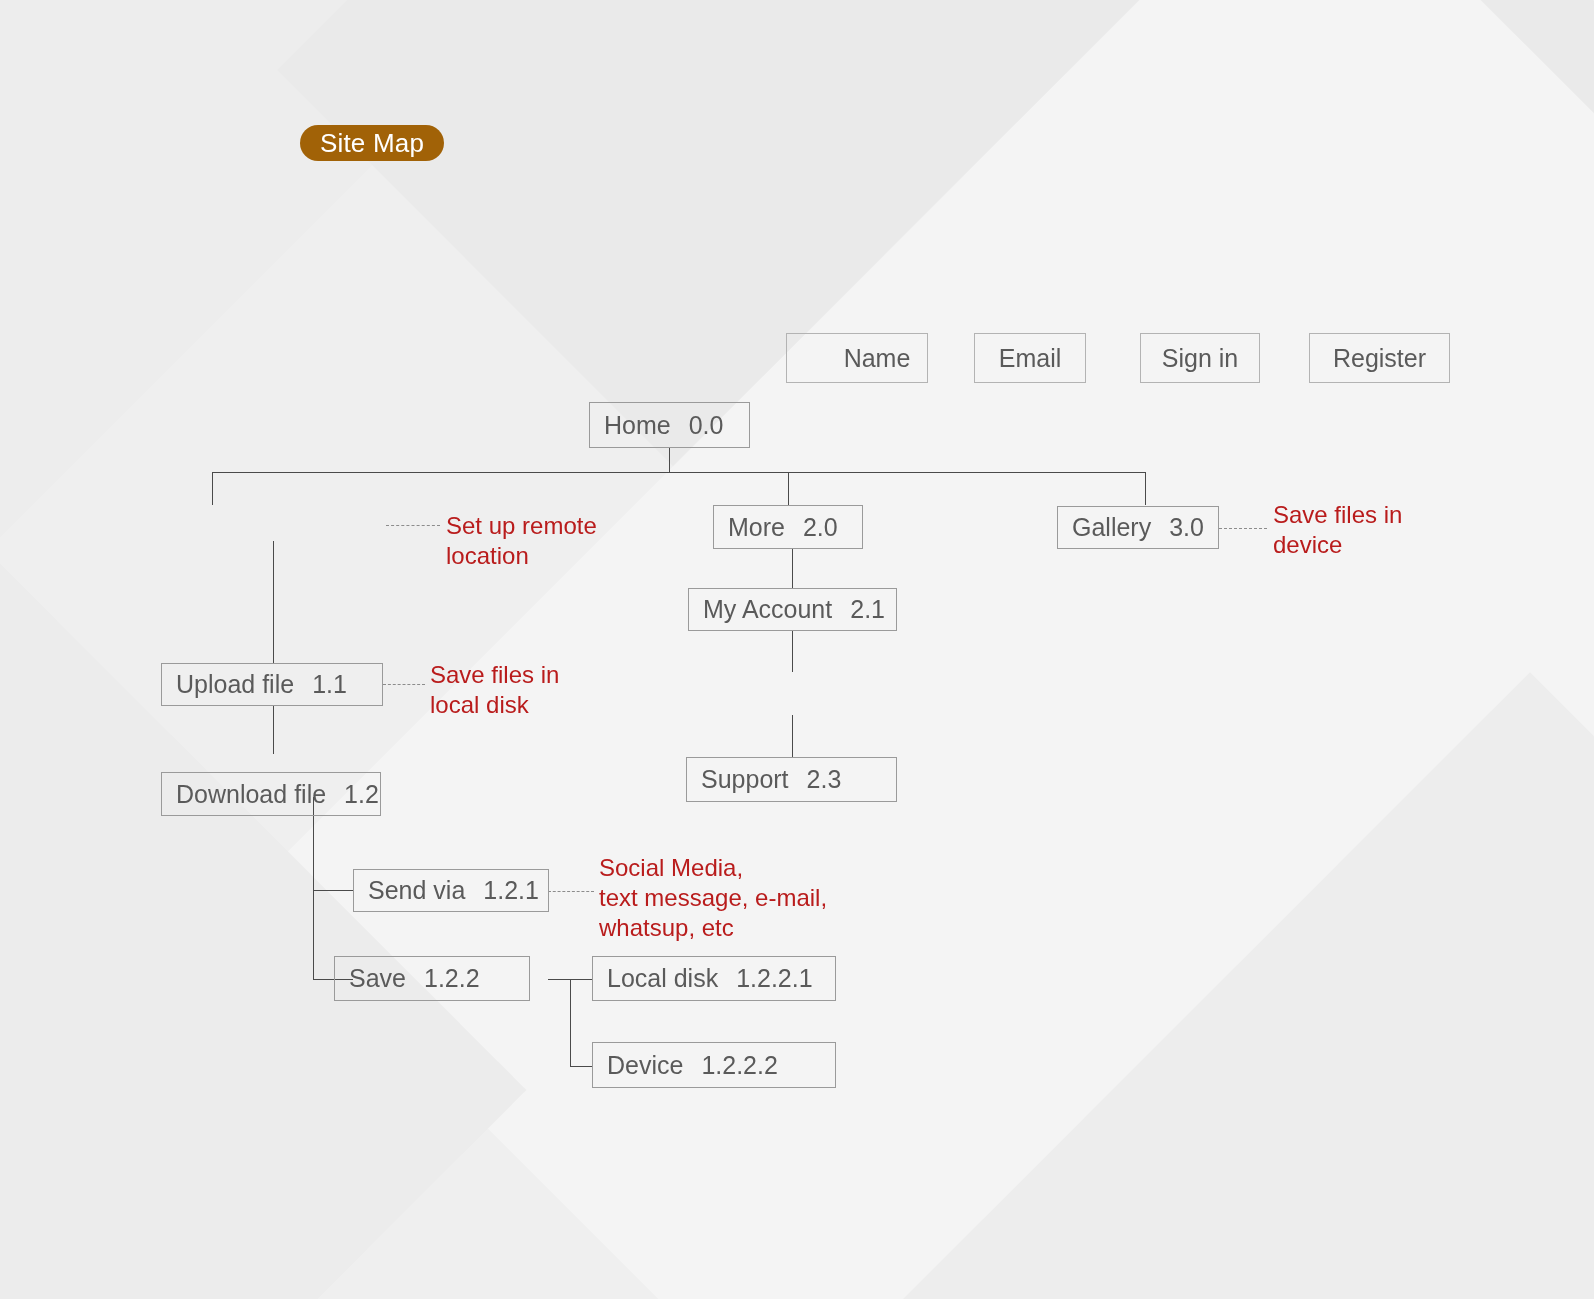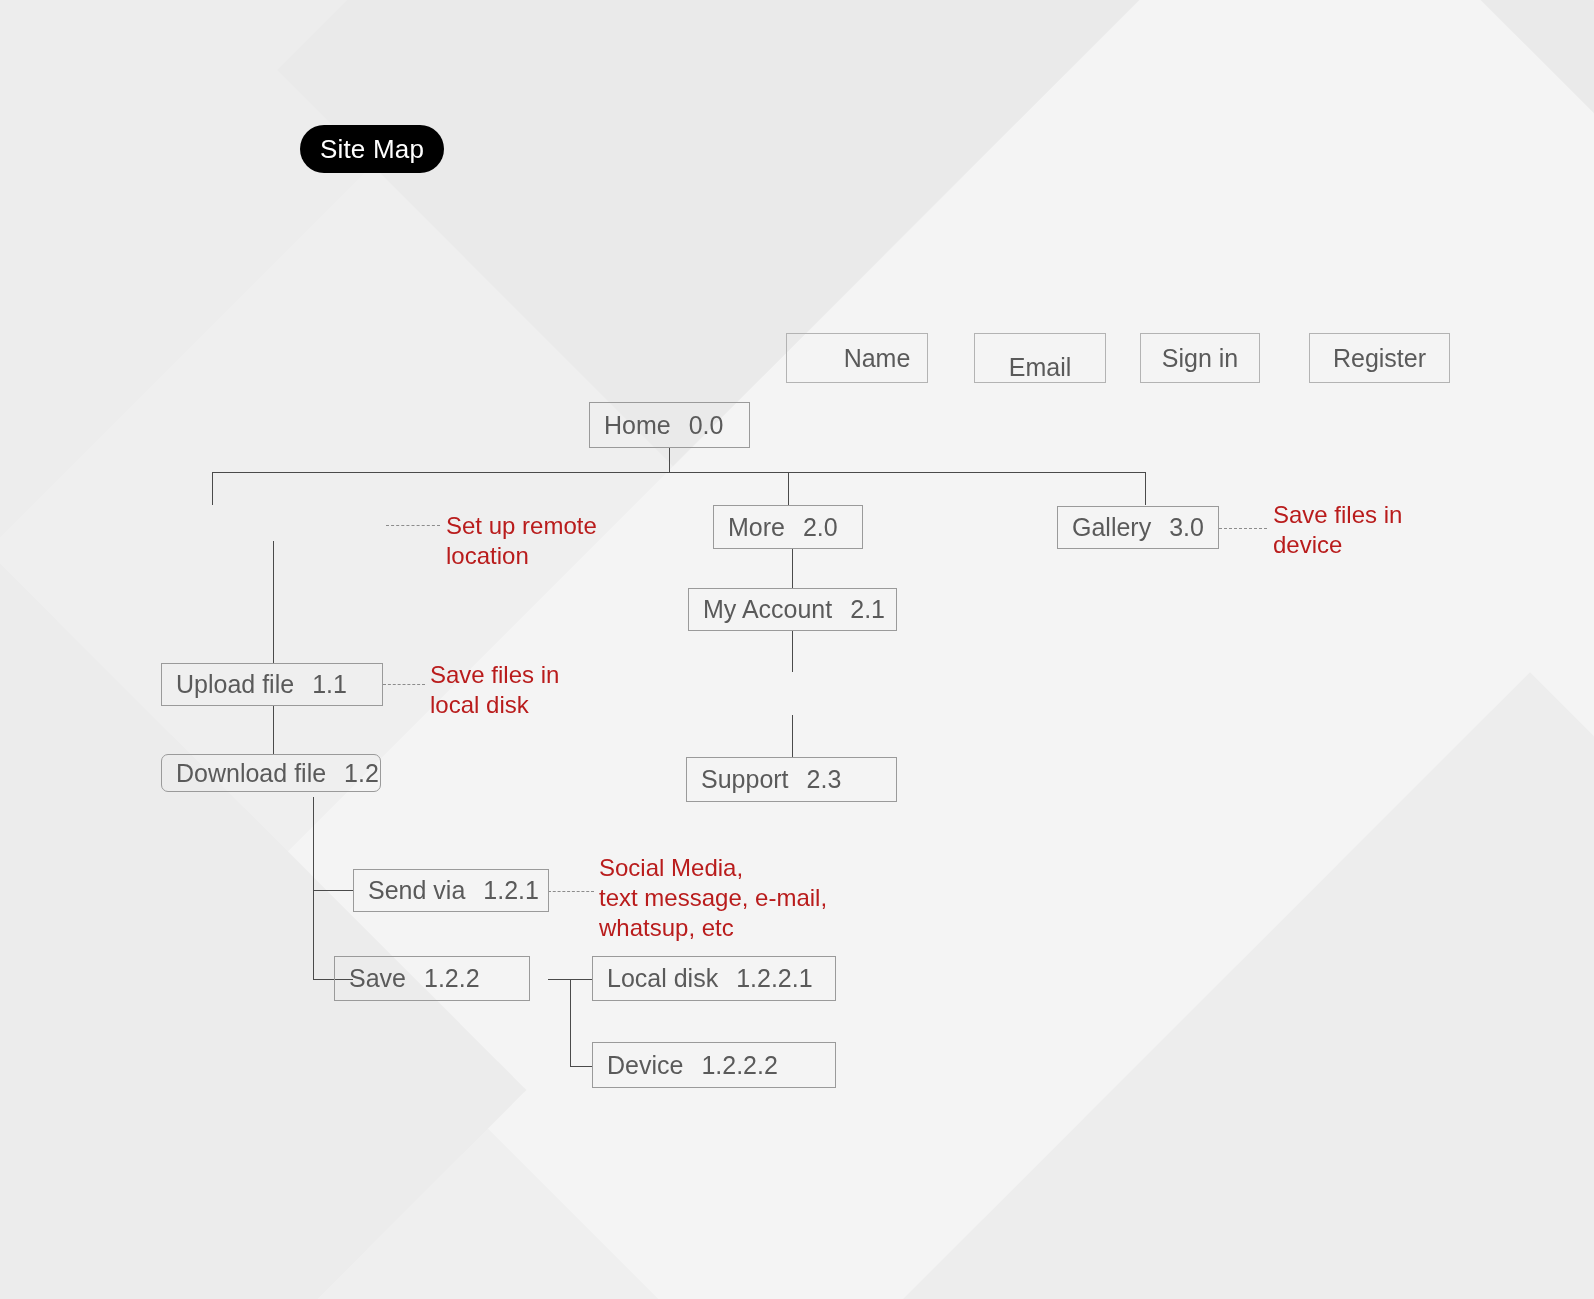--- a/index.html
+++ b/index.html
@@ -125,28 +125,28 @@
 <div id="canvas">
 
   <div class="bg-layer">
     <div class="bg-poly poly-d"></div>
     <div class="bg-poly poly-a"></div>
     <div class="bg-poly poly-b"></div>
     <div class="bg-poly poly-c"></div>
     <div class="bg-poly poly-e"></div>
   </div>
 
-  <div class="pill" style="left:300px; top:125px; width:144px; height:48px; background:#000000;">
+  <div class="pill" style="left:300px; top:125px; width:144px; height:36px; background:#a16207;">
     <span>Site Map</span>
   </div>
 
   <div class="topbtn" style="left:786px; top:333px; width:142px; height:50px;padding-left:40px;">
     <span>Name</span>
   </div>
-  <div class="topbtn" style="left:974px; top:333px; width:132px; height:50px;align-items:flex-end;">
+  <div class="topbtn" style="left:974px; top:333px; width:112px; height:50px;">
     <span>Email</span>
   </div>
   <div class="topbtn" style="left:1140px; top:333px; width:120px; height:50px;">
     <span>Sign in</span>
   </div>
   <div class="topbtn" style="left:1309px; top:333px; width:141px; height:50px;">
     <span>Register</span>
   </div>
 
   <div class="conn v" style="left:669px; top:448px; height:24px;"></div>
@@ -179,21 +179,21 @@
     <span class="lbl">Home</span>
     <span class="num">0.0</span>
   </div>
 
 
   <div class="node" style="left:161px; top:663px; width:222px; height:43px;">
     <span class="lbl">Upload file</span>
     <span class="num">1.1</span>
   </div>
 
-  <div class="node" style="left:161px; top:754px; width:220px; height:38px;border-radius:7px;">
+  <div class="node" style="left:161px; top:772px; width:220px; height:44px;">
     <span class="lbl">Download file</span>
     <span class="num">1.2</span>
   </div>
 
   <div class="node" style="left:353px; top:869px; width:196px; height:43px;">
     <span class="lbl">Send via</span>
     <span class="num">1.2.1</span>
   </div>
 
   <div class="node" style="left:334px; top:956px; width:196px; height:45px;">

